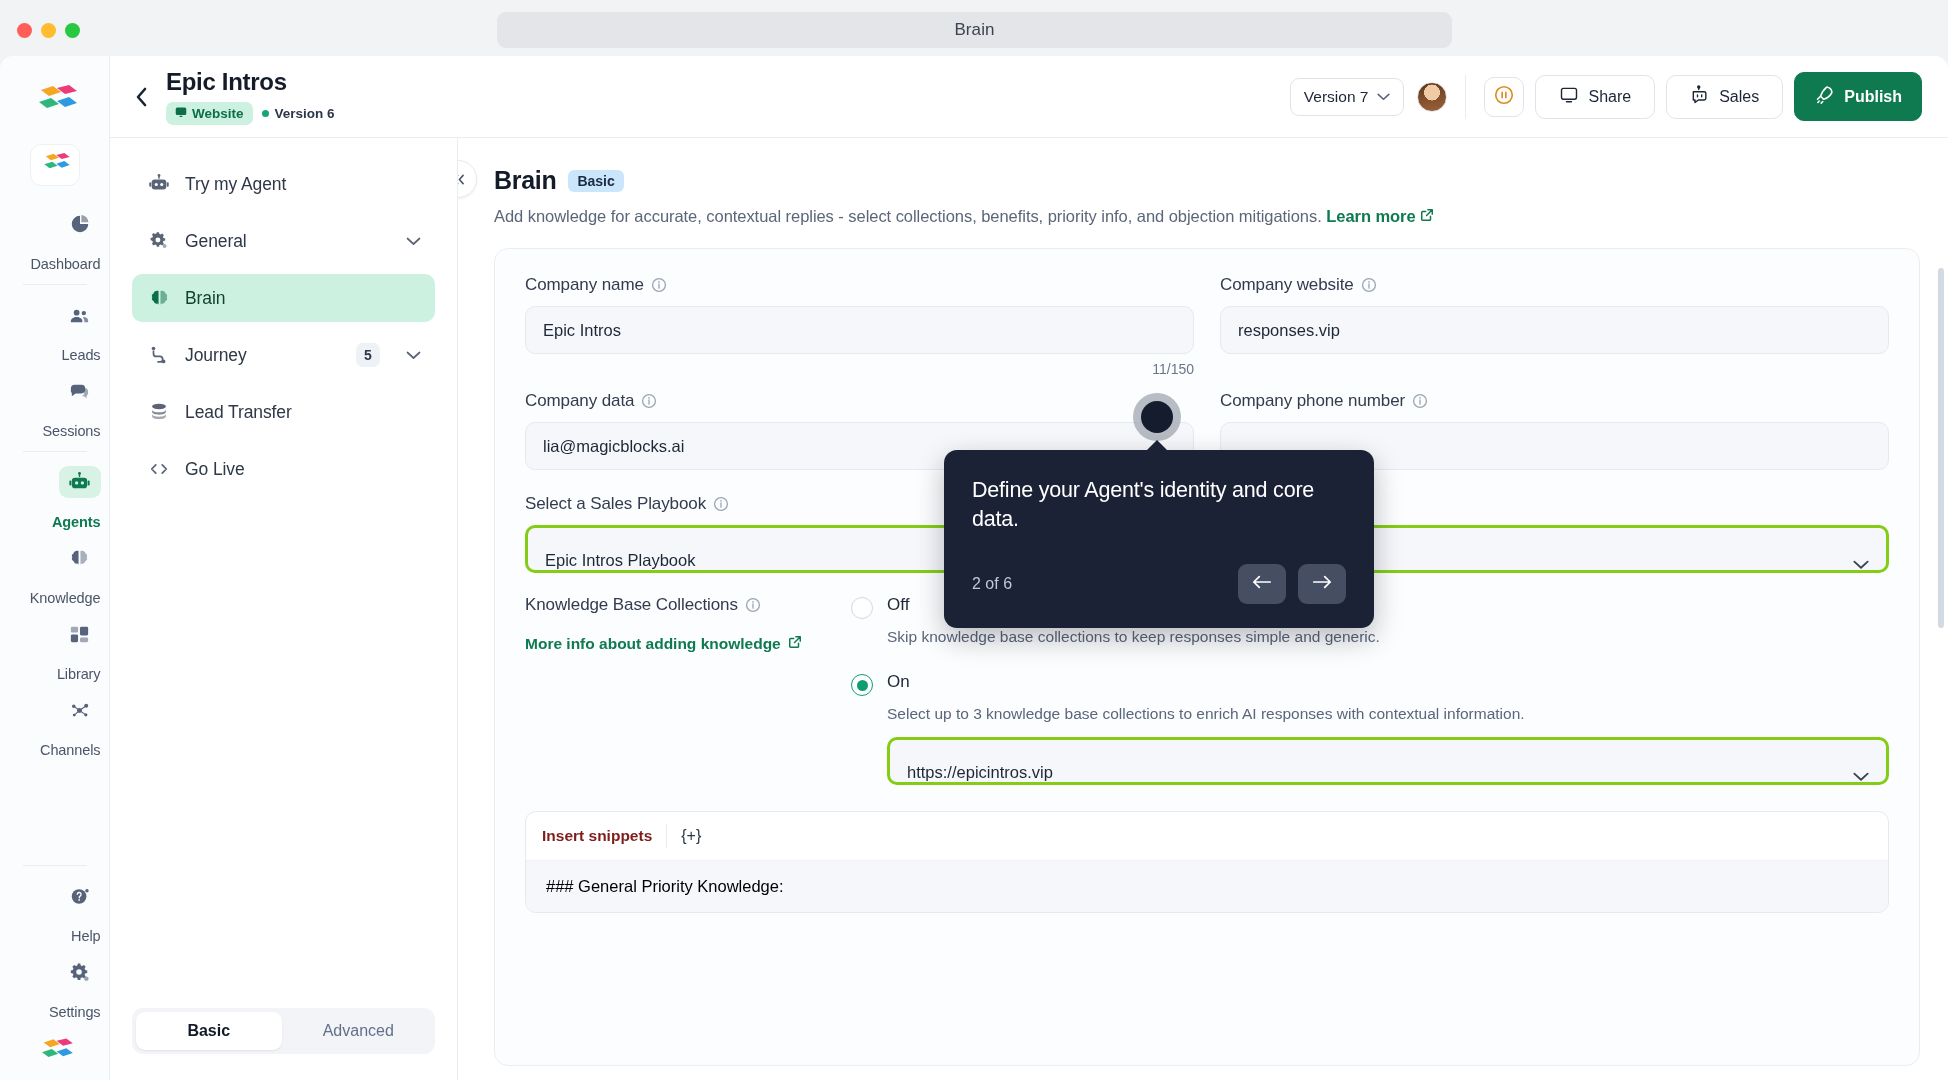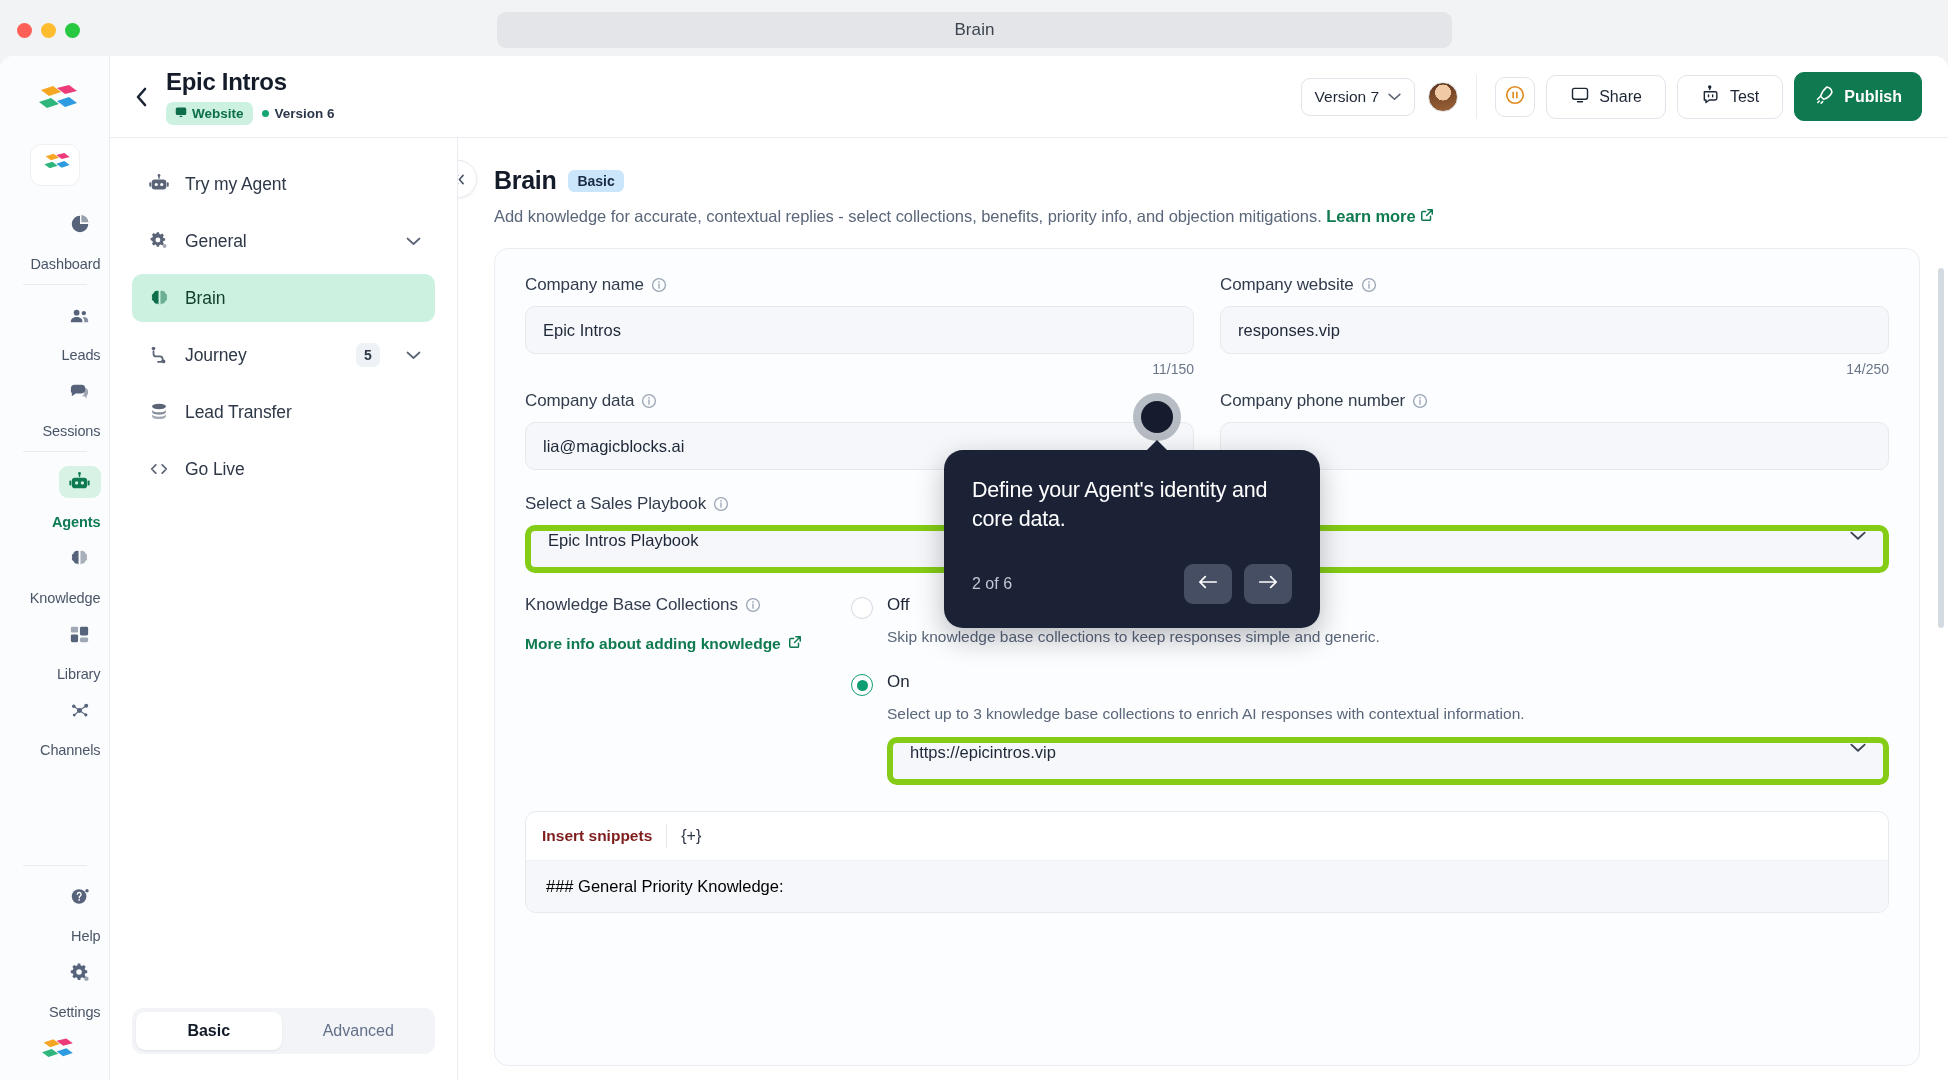--- a/index.html
+++ b/index.html
@@ -194,22 +194,22 @@
   .info { color: #9aa5b4; display: inline-flex; }
   .inp {
     height: 48px; border: 1px solid #e6eaef; border-radius: 10px; background: #f5f7fa;
     display: flex; align-items: center; padding: 0 17px;
     font-size: 16.5px; color: #1e2737;
   }
   .counter { text-align: right; font-size: 14px; color: #6b7688; margin-top: 7px; }
 
   .sect { margin-top: 24px; }
   .select {
-    height: 48px; border: 6px solid #84cc16; border-radius: 10px; background: #f5f7fa;
-    display: flex; align-items: flex-start; justify-content: space-between; padding: 0 17px;
+    height: 48px; border: 3px solid #84cc16; border-radius: 10px; background: #f5f7fa;
+    display: flex; align-items: flex-end; justify-content: space-between; padding: 0 17px;
     font-size: 16.5px; color: #1e2737; cursor: pointer;
   }
   .select .chev { color: #39414f; }
 
   .kbrow { display: flex; gap: 26px; margin-top: 22px; }
   .kbleft { width: 300px; flex: 0 0 300px; }
   .kblink {
     display: inline-flex; align-items: center; gap: 7px;
     color: #0f7a4f; font-weight: 700; font-size: 15.5px; margin-top: 9px; cursor: pointer;
   }
@@ -243,22 +243,22 @@
   }
 
   
   .spot {
     position: absolute; left: 1133px; top: 393px; width: 48px; height: 48px;
     border-radius: 50%; background: rgba(160,167,176,.75); z-index: 30;
     display: flex; align-items: center; justify-content: center;
   }
   .spot::after { content: ""; width: 32px; height: 32px; border-radius: 50%; background: #151c2d; }
   .tooltip {
-    position: absolute; left: 944px; top: 450px; width: 376px;
-    background: #1b2236; border-radius: 19px; padding: 26px 28px 24px;
+    position: absolute; left: 944px; top: 450px; width: 430px;
+    background: #1b2236; border-radius: 13px; padding: 26px 28px 24px;
     color: #fff; z-index: 31; box-shadow: 0 10px 28px rgba(9,14,28,.28);
   }
   .tooltip::before {
     content: ""; position: absolute; left: 202px; top: -10px;
     border-left: 11px solid transparent; border-right: 11px solid transparent;
     border-bottom: 11px solid #1b2236;
   }
   .ttext { font-size: 21.5px; line-height: 1.35; font-weight: 400; letter-spacing: -.2px; }
   .trow { display: flex; align-items: center; margin-top: 30px; }
   .tcount { font-size: 16px; color: #c2c8d4; }
@@ -484,21 +484,21 @@
         </div>
         <div class="hbtn">
           <span>
             <svg width="20" height="20" viewBox="0 0 24 24" fill="none" stroke="#1d2635" stroke-width="1.7" stroke-linejoin="round">
               <path d="M4 8h13a2 2 0 0 1 2 2v6a2 2 0 0 1-2 2h-7l-4 3v-3H4z"></path>
               <path d="M10.5 5.5V3" stroke-linecap="round"></path>
                 <circle cx="10.5" cy="2.4" r="1.2" fill="#1d2635"></circle>
               <path d="M9 12v2M14 12v2" stroke-linecap="round"></path>
             </svg>
           </span>
-          <span>Test</span>
+          <span>Sales</span>
         </div>
         <div class="hbtn publish">
           <span>
             <svg width="21" height="21" viewBox="0 0 24 24" fill="none" stroke="#fff" stroke-width="1.8" stroke-linecap="round" stroke-linejoin="round">
               <path d="M14.5 3.5c3.5.5 5.5 2.5 6 6-2 4.5-6 7-9.5 8l-3.5-3.5c1-3.5 3.5-7.5 7-10.5z"></path>
               <path d="M7.5 14 4 17.5M6 19.5l-1.6 1.6M10 20l-1.8 1.8"></path>
             </svg>
           </span>
           <span>Publish</span>
         </div>
@@ -641,21 +641,20 @@
                     <span>Company website</span>
                     <span class="info">
                       <svg width="16" height="16" viewBox="0 0 16 16" fill="none" stroke="currentColor" stroke-width="1.3">
                           <circle cx="8" cy="8" r="6.4"></circle>
                           <path d="M8 7v4.2" stroke-linecap="round"></path>
                           <circle cx="8" cy="4.9" r=".8" fill="currentColor" stroke="none"></circle>
                         </svg>
                     </span>
                   </div>
                   <div class="inp">responses.vip</div>
-                  <div class="counter">14/250</div>
                 </div>
               </div>
 
               <div class="grid2" style="margin-top:14px">
                 <div class="col">
                   <div class="flabel">
                     <span>Company data</span>
                     <span class="info">
                       <svg width="16" height="16" viewBox="0 0 16 16" fill="none" stroke="currentColor" stroke-width="1.3">
                           <circle cx="8" cy="8" r="6.4"></circle>

